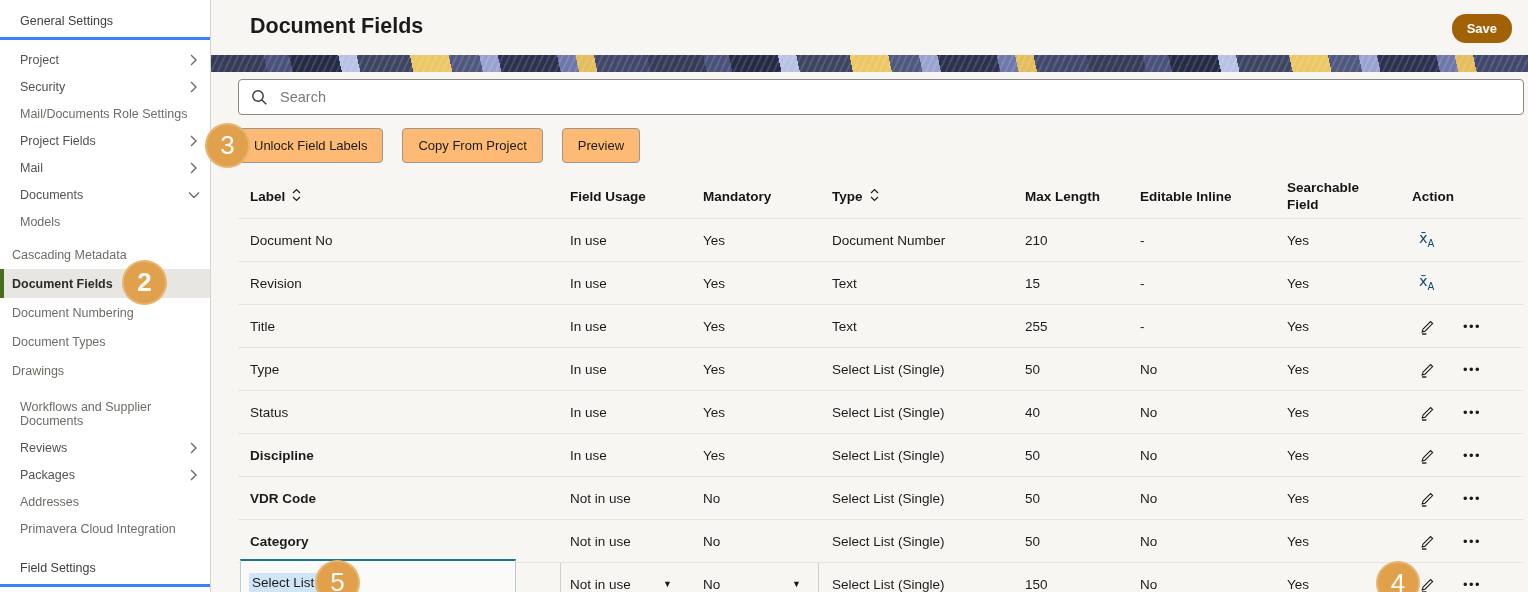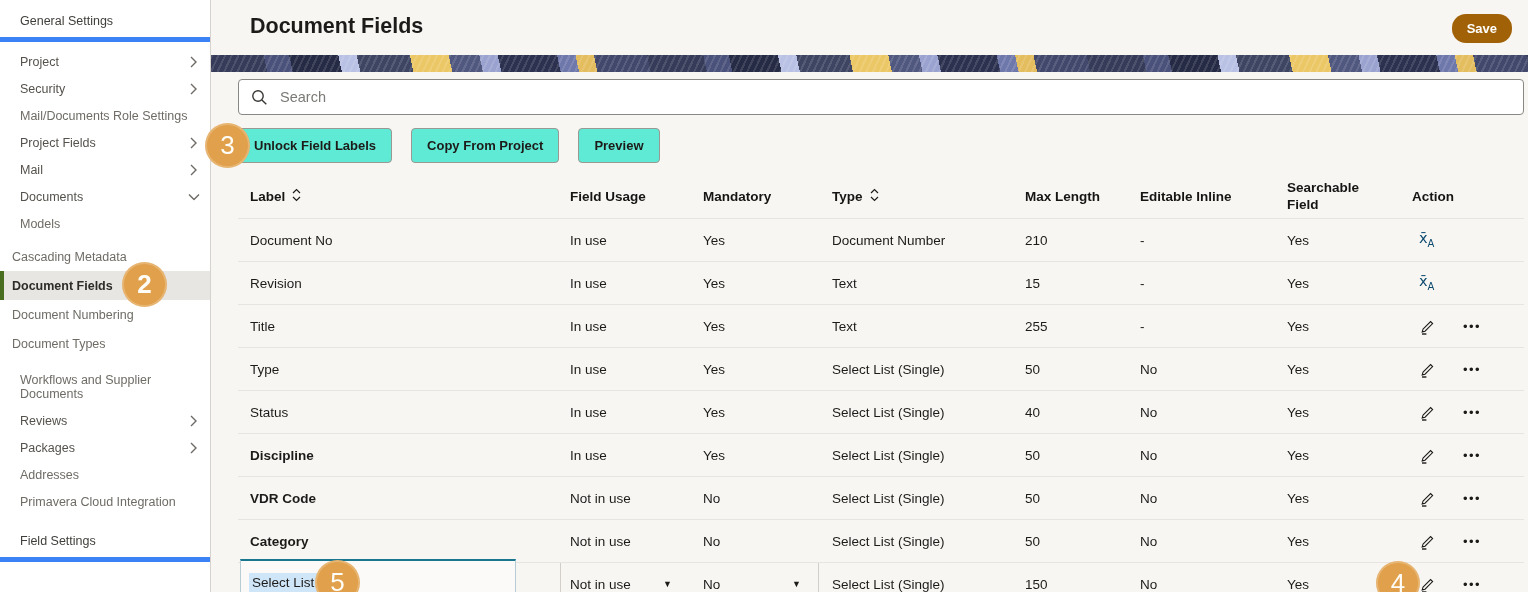--- a/index.html
+++ b/index.html
@@ -1,21 +1,21 @@
 <!DOCTYPE html>
 <html><head>
 <meta charset="utf-8">
 <style>
   html,body{margin:0;padding:0;background:#ffffff;font-family:"Liberation Sans",sans-serif;}
   .app{position:relative;width:1528px;height:592px;overflow:hidden;background:#ffffff;}
 
   
   .sidebar{position:absolute;left:0;top:0;width:211px;height:592px;background:#fff;
            border-right:1px solid #d6d3cf;box-sizing:border-box;padding-top:12px;overflow:hidden;}
-  .sb-header{font-size:12.5px;color:#403e3a;padding:2px 14px 9px 20px;border-bottom:5px solid #3b82f6;
+  .sb-header{font-size:12.5px;color:#403e3a;padding:2px 14px 9px 20px;border-bottom:3px solid #3b82f6;
              margin:0 0 6px 0;}
   .sb-header.mt{margin-top:17px;}
   .sb-item{position:relative;font-size:12.5px;color:#55524d;padding:6.5px 8px 6.5px 20px;cursor:pointer;}
   .sb-item.sub{padding-left:12px;padding-top:7.5px;padding-bottom:7.5px;}
   .sb-item.first-sub{margin-top:5px;}
   .sb-item.gap-top{margin-top:8px;}
   .sb-item.leaf{color:#6f6c66;}
   .sb-item.selected{background:#e7e6e3;color:#2e2c29;font-weight:bold;}
   .sb-item.selected::before{content:"";position:absolute;left:0;top:0;bottom:0;width:4px;background:#4a6e1f;}
   .sb-chevron{position:absolute;right:13px;top:50%;transform:translateY(-50%);line-height:0;}
@@ -38,22 +38,22 @@
   .content{position:relative;padding:0 4px 0 27px;}
 
   .search-box{position:relative;margin-top:7px;height:36px;background:#fff;border:1px solid #8a8884;
               border-radius:4px;display:flex;align-items:center;box-sizing:border-box;}
   .search-box svg{margin:0 10px 0 12px;}
   .search-input{border:none;outline:none;flex:1;font-family:"Liberation Sans",sans-serif;font-size:14.5px;
                 color:#1d1b19;background:transparent;}
   .search-input::placeholder{color:#7c7a76;}
 
   .btnrow{position:relative;margin-top:13px;display:flex;gap:19px;align-items:center;}
-  .tool-btn{height:35px;background:#5eead4;border:1px solid #9b9792;border-radius:4px;padding:0 15px;
-            font-family:"Liberation Sans",sans-serif;font-size:13px;font-weight:bold;color:#1d1b19;cursor:pointer;}
+  .tool-btn{height:35px;background:#fdba74;border:1px solid #9b9792;border-radius:4px;padding:0 15px;
+            font-family:"Liberation Sans",sans-serif;font-size:13px;font-weight:normal;color:#1d1b19;cursor:pointer;}
 
   
   .table{margin-top:12px;}
   .trow,.thead{display:grid;grid-template-columns:332px 133px 129px 193px 115px 147px 125px auto;
                align-items:center;position:relative;}
   .thead{height:43px;font-weight:bold;color:#161513;font-size:13.5px;}
   .trow{height:42px;border-top:1px solid #e8e5e1;font-size:13.5px;color:#1d1b19;}
   .cell{overflow:visible;white-space:nowrap;}
   .c0{padding-left:12px;}
   .th-inner{display:inline-flex;align-items:center;gap:7px;}
@@ -100,20 +100,21 @@
             <polyline points="1,1 6,6 1,11"></polyline>
           </svg></span></div>
       <div class="sb-item"><span>Documents</span><span class="sb-chevron down"><svg width="12" height="7" viewBox="0 0 12 7" fill="none" stroke="#6e6b66" stroke-width="1.4">
             <polyline points="1,1 6,6 11,1"></polyline>
           </svg></span></div>
       <div class="sb-item leaf"><span>Models</span></div>
       <div class="sb-item sub first-sub leaf"><span>Cascading Metadata</span></div>
       <div class="sb-item sub selected"><span>Document Fields</span><span class="callout" style="left:122px;top:-9px;">2</span></div>
       <div class="sb-item sub leaf"><span>Document Numbering</span></div>
       <div class="sb-item sub leaf"><span>Document Types</span></div>
+      <div class="sb-item sub leaf"><span>Drawings</span></div>
       <div class="sb-item leaf gap-top"><span>Workflows and Supplier Documents</span></div>
       <div class="sb-item"><span>Reviews</span><span class="sb-chevron"><svg width="7" height="12" viewBox="0 0 7 12" fill="none" stroke="#6e6b66" stroke-width="1.4">
             <polyline points="1,1 6,6 1,11"></polyline>
           </svg></span></div>
       <div class="sb-item"><span>Packages</span><span class="sb-chevron"><svg width="7" height="12" viewBox="0 0 7 12" fill="none" stroke="#6e6b66" stroke-width="1.4">
             <polyline points="1,1 6,6 1,11"></polyline>
           </svg></span></div>
       <div class="sb-item leaf"><span>Addresses</span></div>
       <div class="sb-item leaf"><span>Primavera Cloud Integration</span></div>
       <div class="sb-header mt">Field Settings</div>

